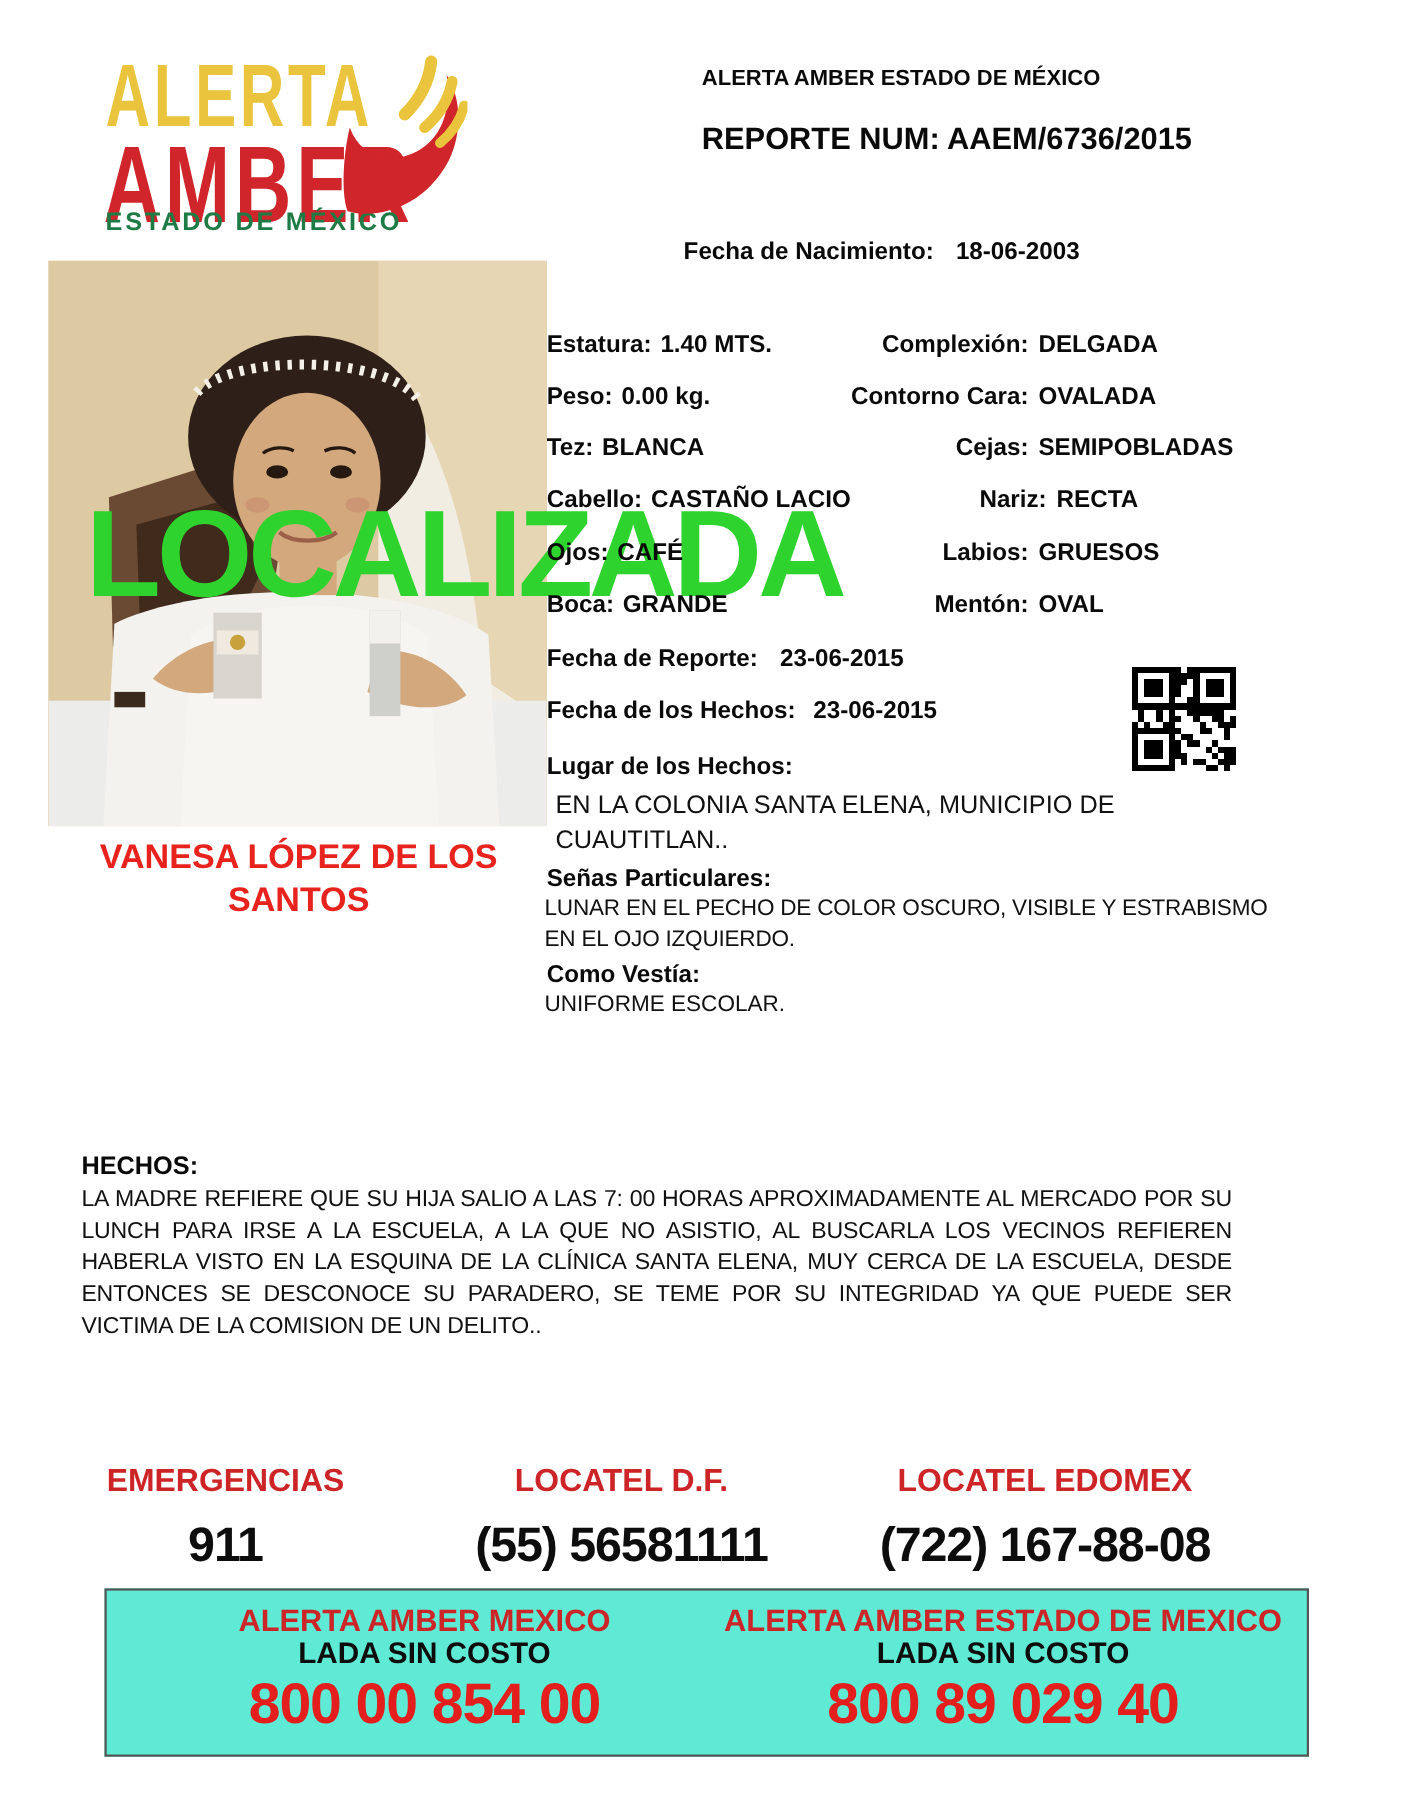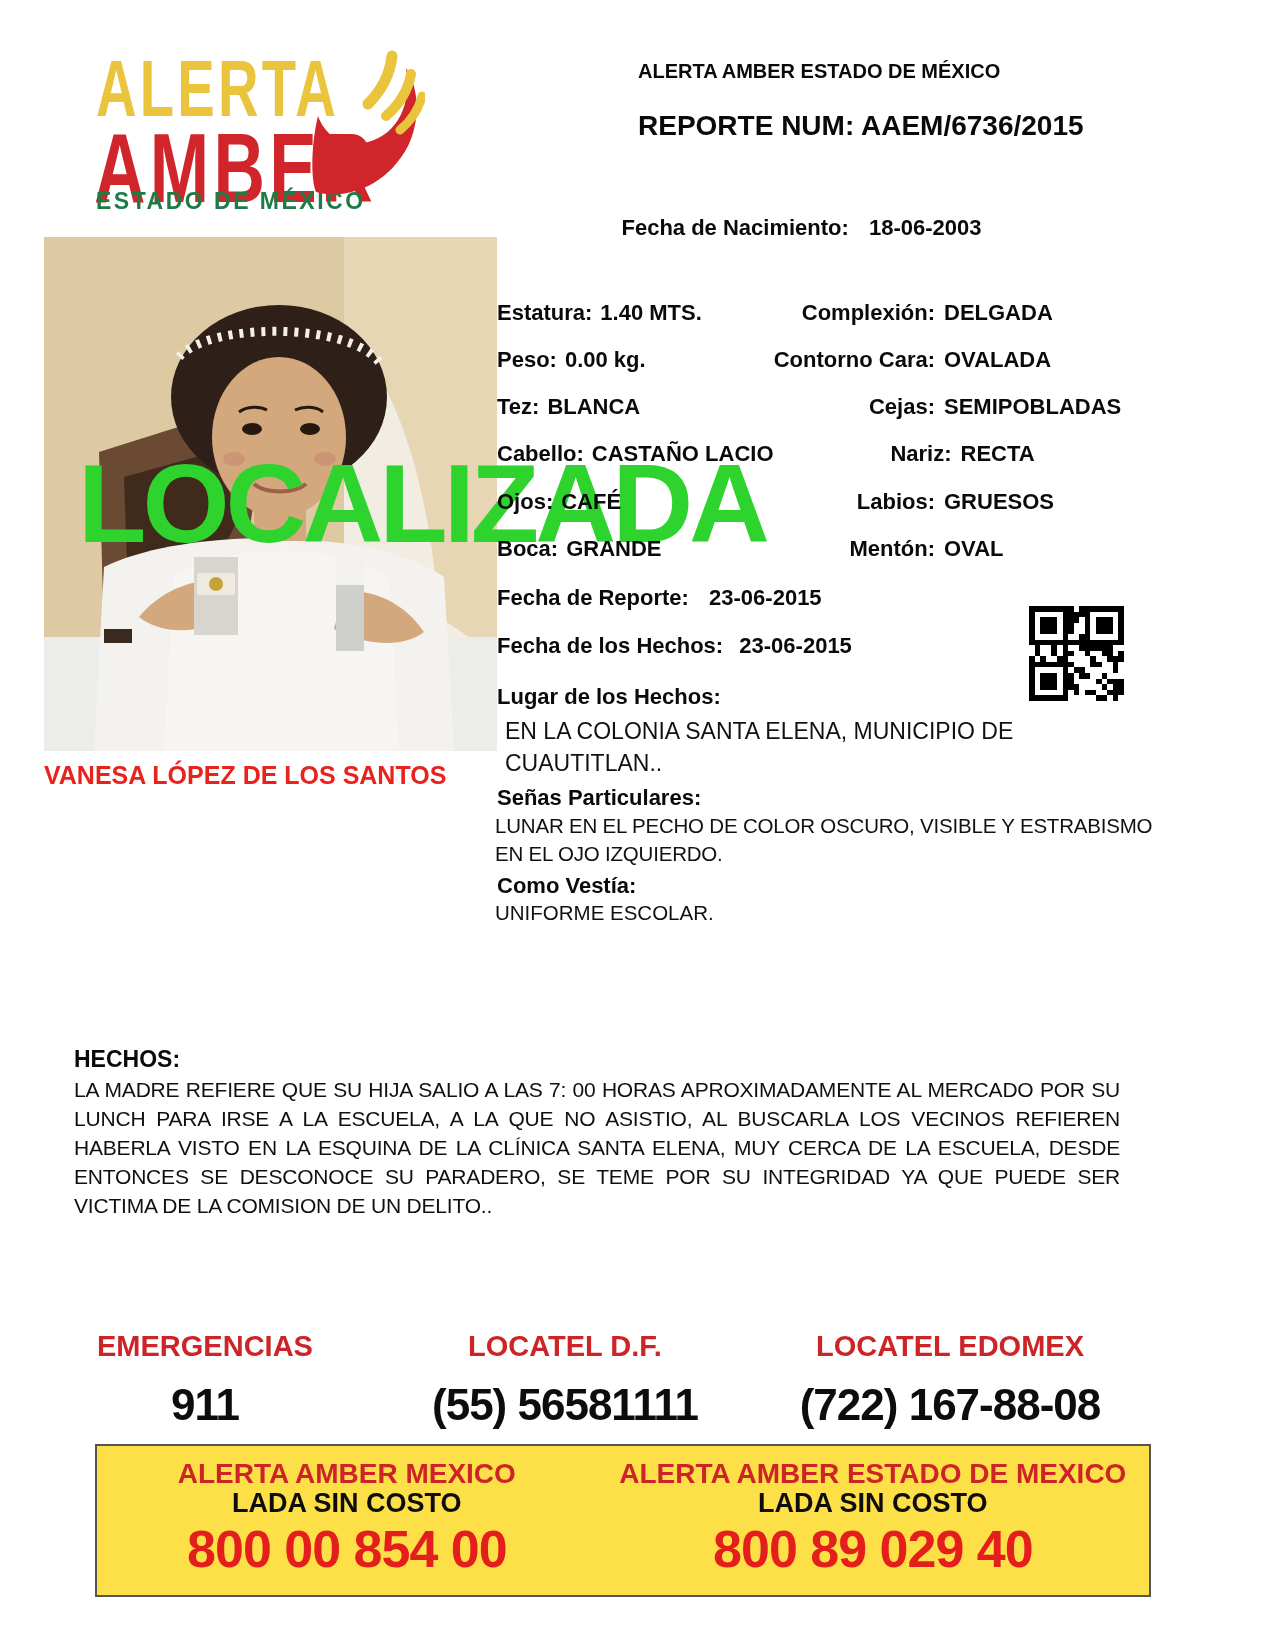--- a/index.html
+++ b/index.html
@@ -30,22 +30,22 @@
   
   .photo{position:absolute;left:44px;top:237px;width:453px;height:514px;z-index:1;
          background:#dcc7a0;overflow:hidden;}
   .photo svg{display:block;}
 
   
   .watermark{position:absolute;left:78px;top:448px;z-index:5;font-size:112px;font-weight:700;
       color:var(--watermark-green);line-height:1;letter-spacing:-4px;white-space:nowrap;}
 
   
-  .person-name{position:absolute;left:44px;top:760px;width:455px;text-align:left;z-index:2;
-      font-size:25px;font-weight:700;color:var(--name-red);line-height:1.25;}
+  .person-name{position:absolute;left:44px;top:760px;width:455px;text-align:center;z-index:2;
+      font-size:31px;font-weight:700;color:var(--name-red);line-height:1.25;}
 
   
   .details{position:absolute;left:0;top:0;width:1275px;height:1000px;z-index:10;}
   .dabs{position:absolute;font-size:22px;font-weight:700;white-space:nowrap;}
   .birth-row{left:514px;top:215px;width:575px;text-align:center;}
   .drow{position:absolute;left:497px;width:660px;display:flex;font-size:22px;font-weight:700;}
   .dleft{flex:0 0 260px;white-space:nowrap;}
   .dleft .val{margin-left:8px;}
   .dright{flex:1;display:flex;}
   .rlabel{flex:0 0 178px;text-align:right;white-space:nowrap;}
@@ -70,21 +70,21 @@
   .contact-1{left:55px;width:300px;}
   .contact-2{left:385px;width:360px;}
   .contact-3{left:745px;width:410px;}
   .contact-label{position:relative;top:0;font-size:29px;font-weight:700;color:var(--contact-red);}
   .contact-number{position:relative;margin-top:17px;font-size:44px;font-weight:700;
       letter-spacing:-1px;color:#0d0d0d;}
   .contacts{position:absolute;left:0;top:1330px;width:1275px;}
 
   
   .footer-box{position:absolute;left:95px;top:1444px;width:1052px;height:149px;
-      border:2px solid #555;display:flex;background:#fde047;}
+      border:2px solid #555;display:flex;background:#5eead4;padding-left:39px;}
   .fcol{display:flex;flex-direction:column;align-items:center;}
   .fcol-left{flex:0 0 47.5%;}
   .fcol-right{flex:0 0 52.5%;}
   .fcol-title{margin-top:12px;font-size:28px;font-weight:700;color:var(--contact-red);}
   .fcol-sub{margin-top:-2px;font-size:27px;font-weight:700;color:#0d0d0d;}
   .fcol-number{margin-top:4px;font-size:52px;font-weight:700;letter-spacing:-1px;
       color:var(--footer-red);line-height:1;}
 </style>
 </head>
 <body>

